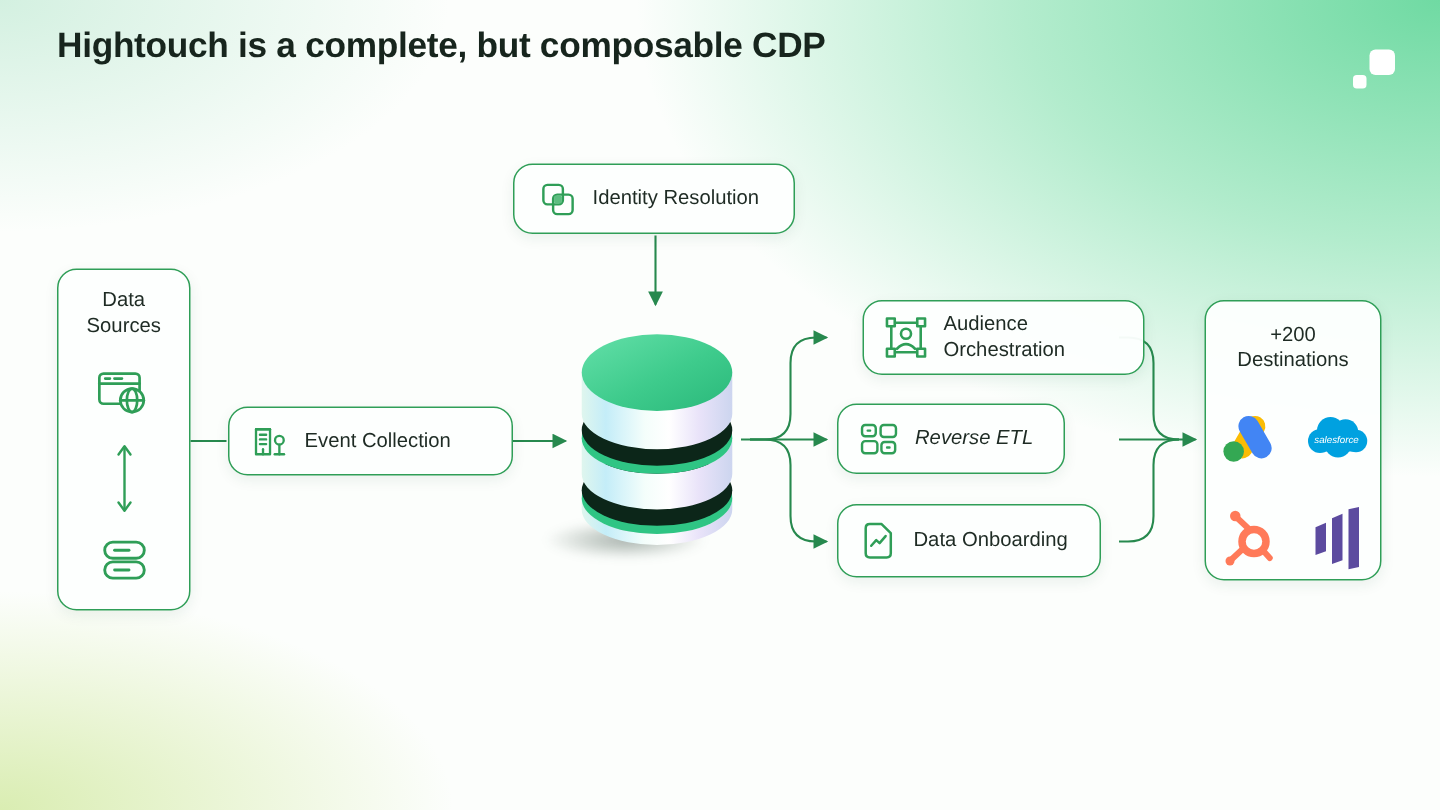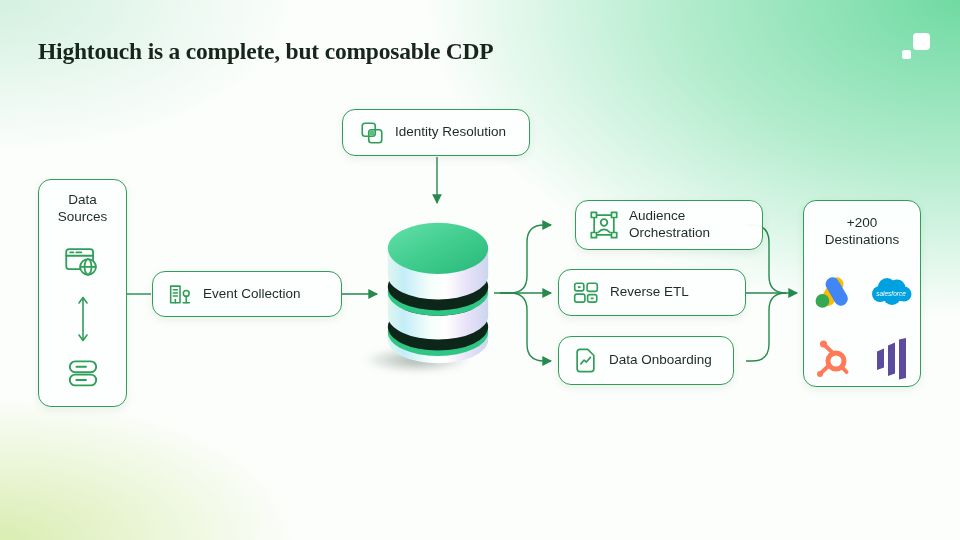--- a/index.html
+++ b/index.html
@@ -6,38 +6,38 @@
   .slide{
     position:relative;width:960px;height:540px;overflow:hidden;
     font-family:"Liberation Sans",sans-serif;
     background:
       radial-gradient(90% 95% at 100% 0%, rgba(104,216,158,.95) 0%, rgba(118,221,166,.55) 32%, rgba(150,230,185,0) 62%),
       radial-gradient(70% 60% at 0% 100%, rgba(199,228,138,.65) 0%, rgba(199,228,138,0) 45%),
       radial-gradient(60% 55% at 0% 0%, rgba(178,229,202,.55) 0%, rgba(178,229,202,0) 52%),
       #fcfefc;
   }
   .title{
-    position:absolute;left:38px;top:38px;margin:0;
-    font-size:23.5px;font-weight:700;letter-spacing:-.2px;color:#17251d;font-family:Liberation Serif, serif;
+    position:absolute;left:38px;top:17px;margin:0;
+    font-size:23.5px;font-weight:700;letter-spacing:-.2px;color:#17251d;
   }
   .ht-logo{position:absolute;left:902px;top:33px;width:28px;height:26px;}
   .ht-logo .sq-big{position:absolute;right:0;top:0;width:17px;height:17px;background:#fff;border-radius:4px;}
   .ht-logo .sq-small{position:absolute;left:0;bottom:0;width:9px;height:9px;background:#fff;border-radius:2.5px;}
   svg.connectors{position:absolute;left:0;top:0;}
   .node{
     position:absolute;display:flex;align-items:center;gap:10px;padding:0 13px;
     background:rgba(253,255,254,.96);border:1.4px solid #2f9e57;border-radius:13px;
     box-shadow:0 3px 9px rgba(20,80,50,.08);
     font-size:13.5px;font-weight:500;color:#1e2b24;line-height:1.25;box-sizing:border-box;
   }
   .node .nicon{display:flex;flex:0 0 auto;}
   .node-identity{left:342px;top:109px;width:188px;height:47px;justify-content:flex-start;padding-left:16px;}
   .node-event{left:152px;top:271px;width:190px;height:46px;}
   .node-audience{left:575px;top:200px;width:188px;height:50px;}
-  .node-retl{left:558px;top:269px;width:188px;height:47px;}
+  .node-retl{left:558px;top:269px;width:152px;height:47px;font-style:italic;}
   .node-onboarding{left:558px;top:336px;width:176px;height:49px;}
   .node-sources{
     left:38px;top:179px;width:89px;height:228px;
     flex-direction:column;justify-content:flex-start;gap:0;padding:12px 6px;
     text-align:center;
   }
   .node-sources .src-icons{display:flex;flex-direction:column;align-items:center;gap:8px;margin-top:20px;}
   .node-dest{
     left:803px;top:200px;width:118px;height:187px;
     flex-direction:column;justify-content:flex-start;gap:0;padding:14px 20px;

